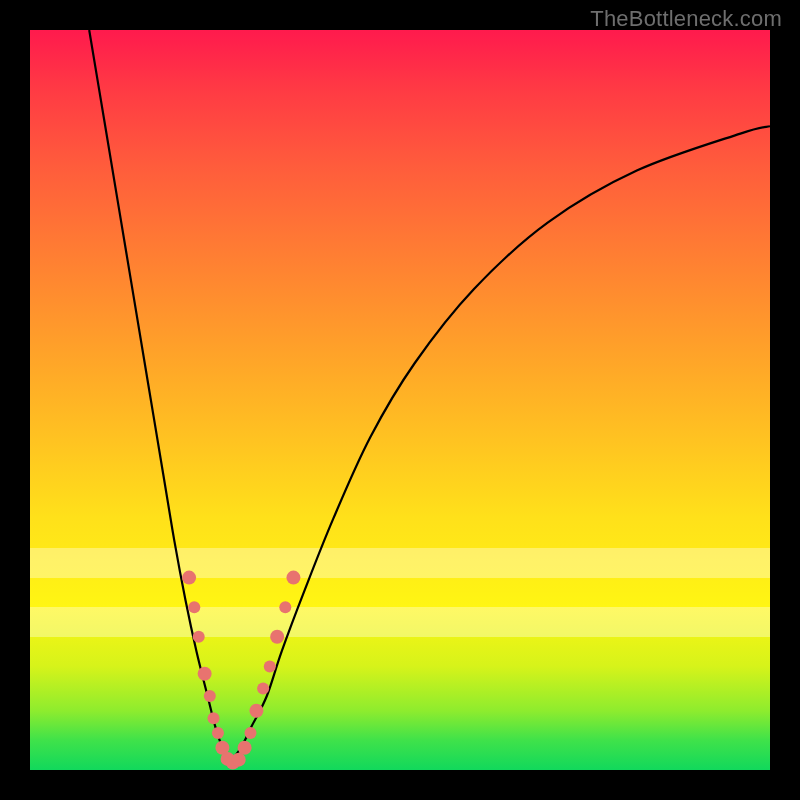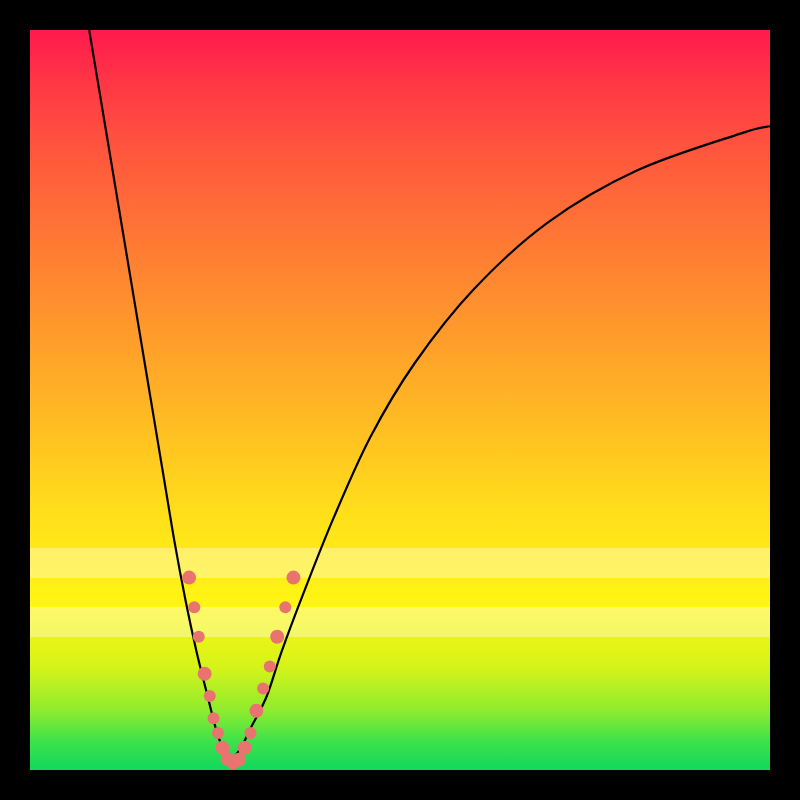--- a/index.html
+++ b/index.html
@@ -101,13 +101,14 @@
           <circle cx="220.51999999999998" cy="703" r="6" fill="#e8736f" stroke="#da5a56" stroke-width="0"></circle>
           <circle cx="226.44" cy="680.8" r="7" fill="#e8736f" stroke="#da5a56" stroke-width="0"></circle>
           <circle cx="233.1" cy="658.6" r="6" fill="#e8736f" stroke="#da5a56" stroke-width="0"></circle>
           <circle cx="239.76000000000002" cy="636.4" r="6" fill="#e8736f" stroke="#da5a56" stroke-width="0"></circle>
           <circle cx="247.15999999999997" cy="606.8" r="7" fill="#e8736f" stroke="#da5a56" stroke-width="0"></circle>
           <circle cx="255.29999999999998" cy="577.2" r="6" fill="#e8736f" stroke="#da5a56" stroke-width="0"></circle>
           <circle cx="263.44000000000005" cy="547.6" r="7" fill="#e8736f" stroke="#da5a56" stroke-width="0"></circle>
         </g>
     </svg>
   </div>
+  <div class="watermark">TheBottleneck.com</div>
 </div>
 
 </body></html>

